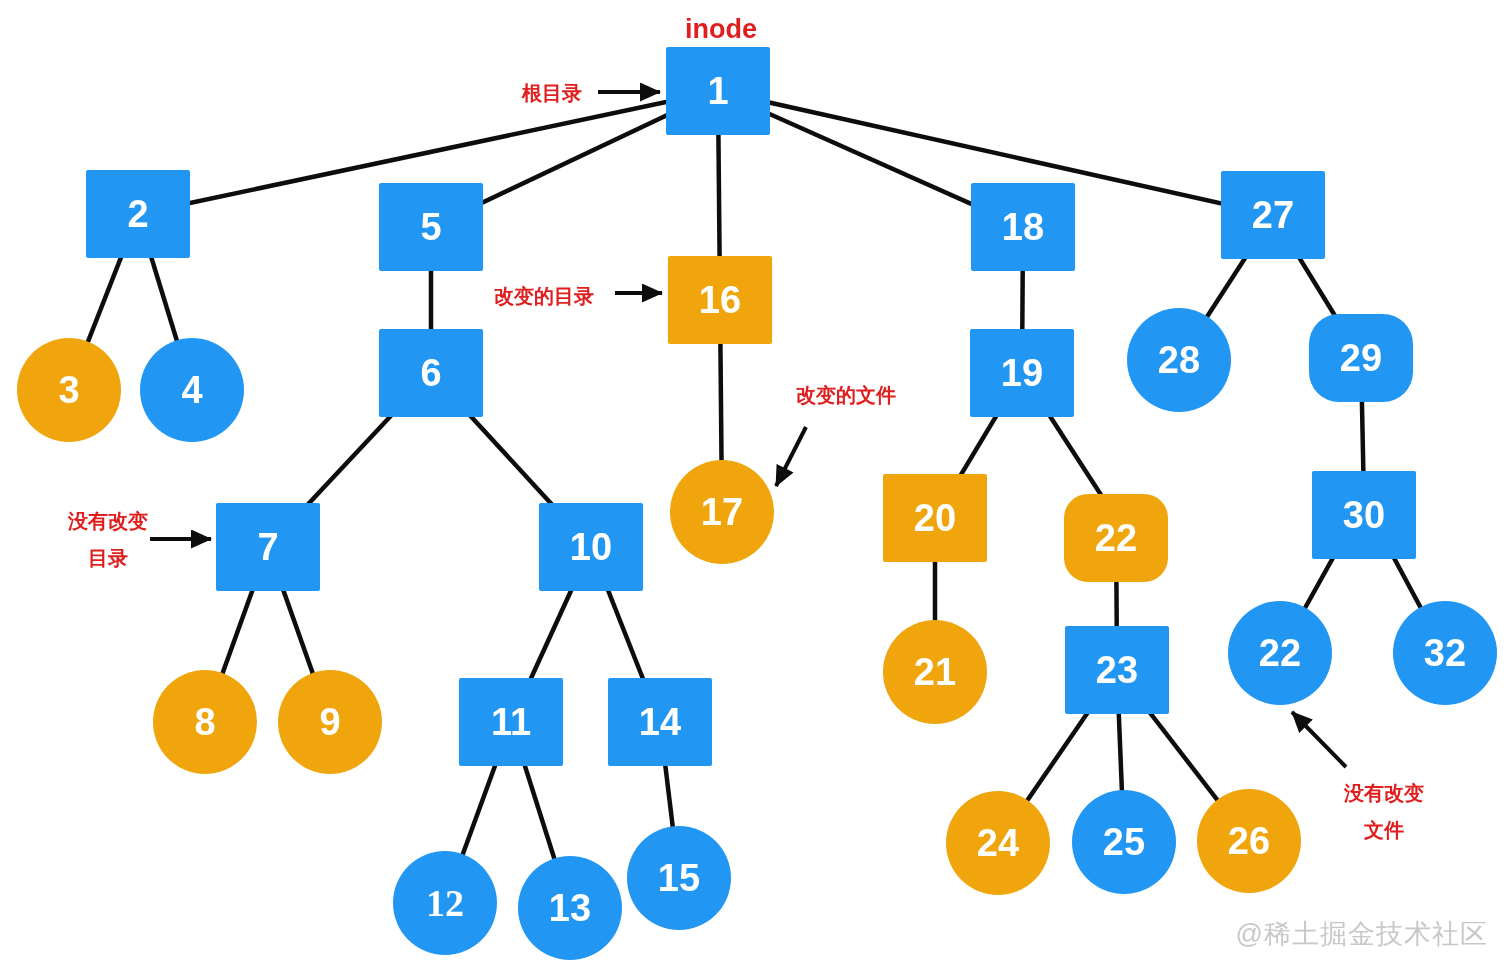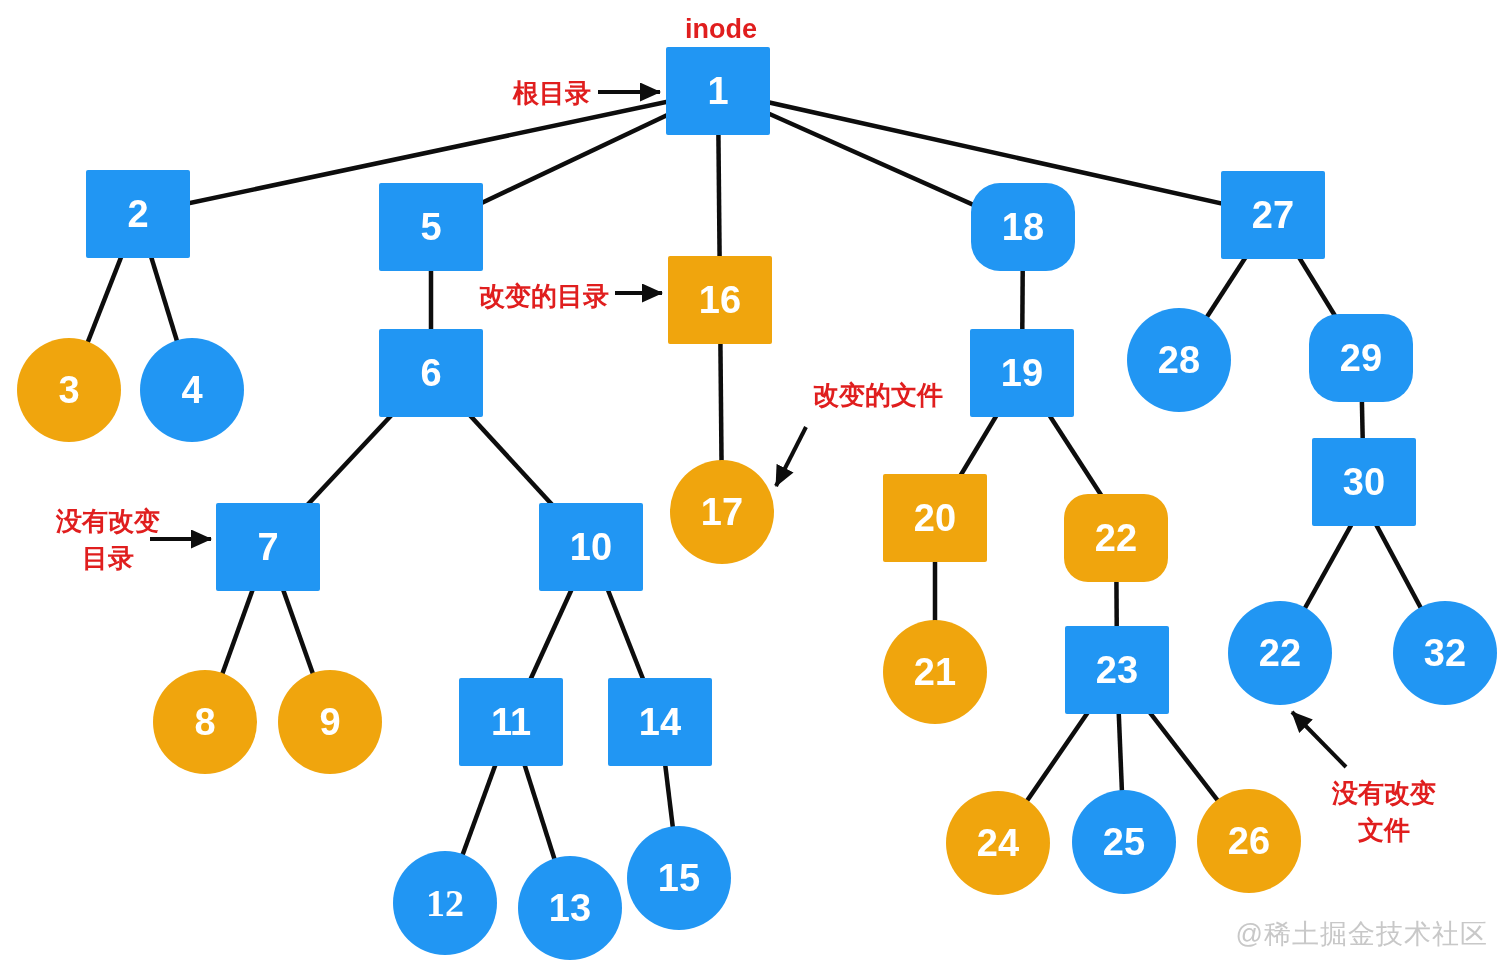--- a/index.html
+++ b/index.html
@@ -25,21 +25,21 @@
   }
   .node.square{width:104px;height:88px;border-radius:2px;}
   .node.circle{width:104px;height:104px;border-radius:50%;}
   .node.blue{background:var(--blue);}
   .node.orange{background:var(--orange);}
   .annotation{
     position:absolute;
     transform:translate(-50%,-50%);
     color:var(--label-red);
     font-weight:bold;
-    font-size:26px;
+    font-size:20px;
     line-height:37px;
     text-align:center;
     white-space:nowrap;
     z-index:3;
   }
   .annotation.small-title{font-size:27px;}
   .watermark{
     position:absolute;
     right:24px;top:916px;
     color:var(--watermark);
@@ -111,51 +111,51 @@
       <div class="node circle orange" style="left: 153px; top: 670px;">8</div>
       <div class="node circle orange" style="left: 278px; top: 670px;">9</div>
       <div class="node square blue" style="left: 539px; top: 503px;">10</div>
       <div class="node square blue" style="left: 459px; top: 678px;">11</div>
       <div class="node circle blue" style="left: 393px; top: 851px; font-family: Liberation Serif, serif;">12</div>
       <div class="node circle blue" style="left: 518px; top: 856px;">13</div>
       <div class="node square blue" style="left: 608px; top: 678px;">14</div>
       <div class="node circle blue" style="left: 627px; top: 826px;">15</div>
       <div class="node square orange" style="left: 668px; top: 256px;">16</div>
       <div class="node circle orange" style="left: 670px; top: 460px;">17</div>
-      <div class="node square blue" style="left: 971px; top: 183px; border-radius: 29px;">18</div>
+      <div class="node square blue" style="left: 971px; top: 183px;">18</div>
       <div class="node square blue" style="left: 970px; top: 329px;">19</div>
       <div class="node square orange" style="left: 883px; top: 474px;">20</div>
       <div class="node circle orange" style="left: 883px; top: 620px;">21</div>
       <div class="node square orange" style="left: 1064px; top: 494px; border-radius: 24px;">22</div>
       <div class="node square blue" style="left: 1065px; top: 626px;">23</div>
       <div class="node circle orange" style="left: 946px; top: 791px;">24</div>
       <div class="node circle blue" style="left: 1072px; top: 790px;">25</div>
       <div class="node circle orange" style="left: 1197px; top: 789px;">26</div>
       <div class="node square blue" style="left: 1221px; top: 171px;">27</div>
       <div class="node circle blue" style="left: 1127px; top: 308px;">28</div>
       <div class="node square blue" style="left: 1309px; top: 314px; border-radius: 30px;">29</div>
-      <div class="node square blue" style="left: 1312px; top: 438px; text-align: right;">30</div>
+      <div class="node square blue" style="left: 1312px; top: 471px; text-align: right;">30</div>
       <div class="node circle blue" style="left: 1228px; top: 601px;">22</div>
       <div class="node circle blue" style="left: 1393px; top: 601px;">32</div>
     </div>
   <div id="annotation-layer">
       <div class="annotation small-title" style="left: 721px; top: 29px;">
         <div>inode</div>
       </div>
       <div class="annotation" style="left: 552px; top: 93px;">
         <div>根目录</div>
       </div>
       <div class="annotation" style="left: 544px; top: 296px;">
         <div>改变的目录</div>
       </div>
       <div class="annotation" style="left: 108px; top: 540px;">
         <div>没有改变</div>
         <div>目录</div>
       </div>
-      <div class="annotation" style="left: 846px; top: 395px; margin-left: 32px;">
+      <div class="annotation" style="left: 846px; top: 395px;">
         <div>改变的文件</div>
       </div>
       <div class="annotation" style="left: 1384px; top: 812px;">
         <div>没有改变</div>
         <div>文件</div>
       </div>
     </div>
 
   <div class="watermark">@稀土掘金技术社区</div>
 </div>

